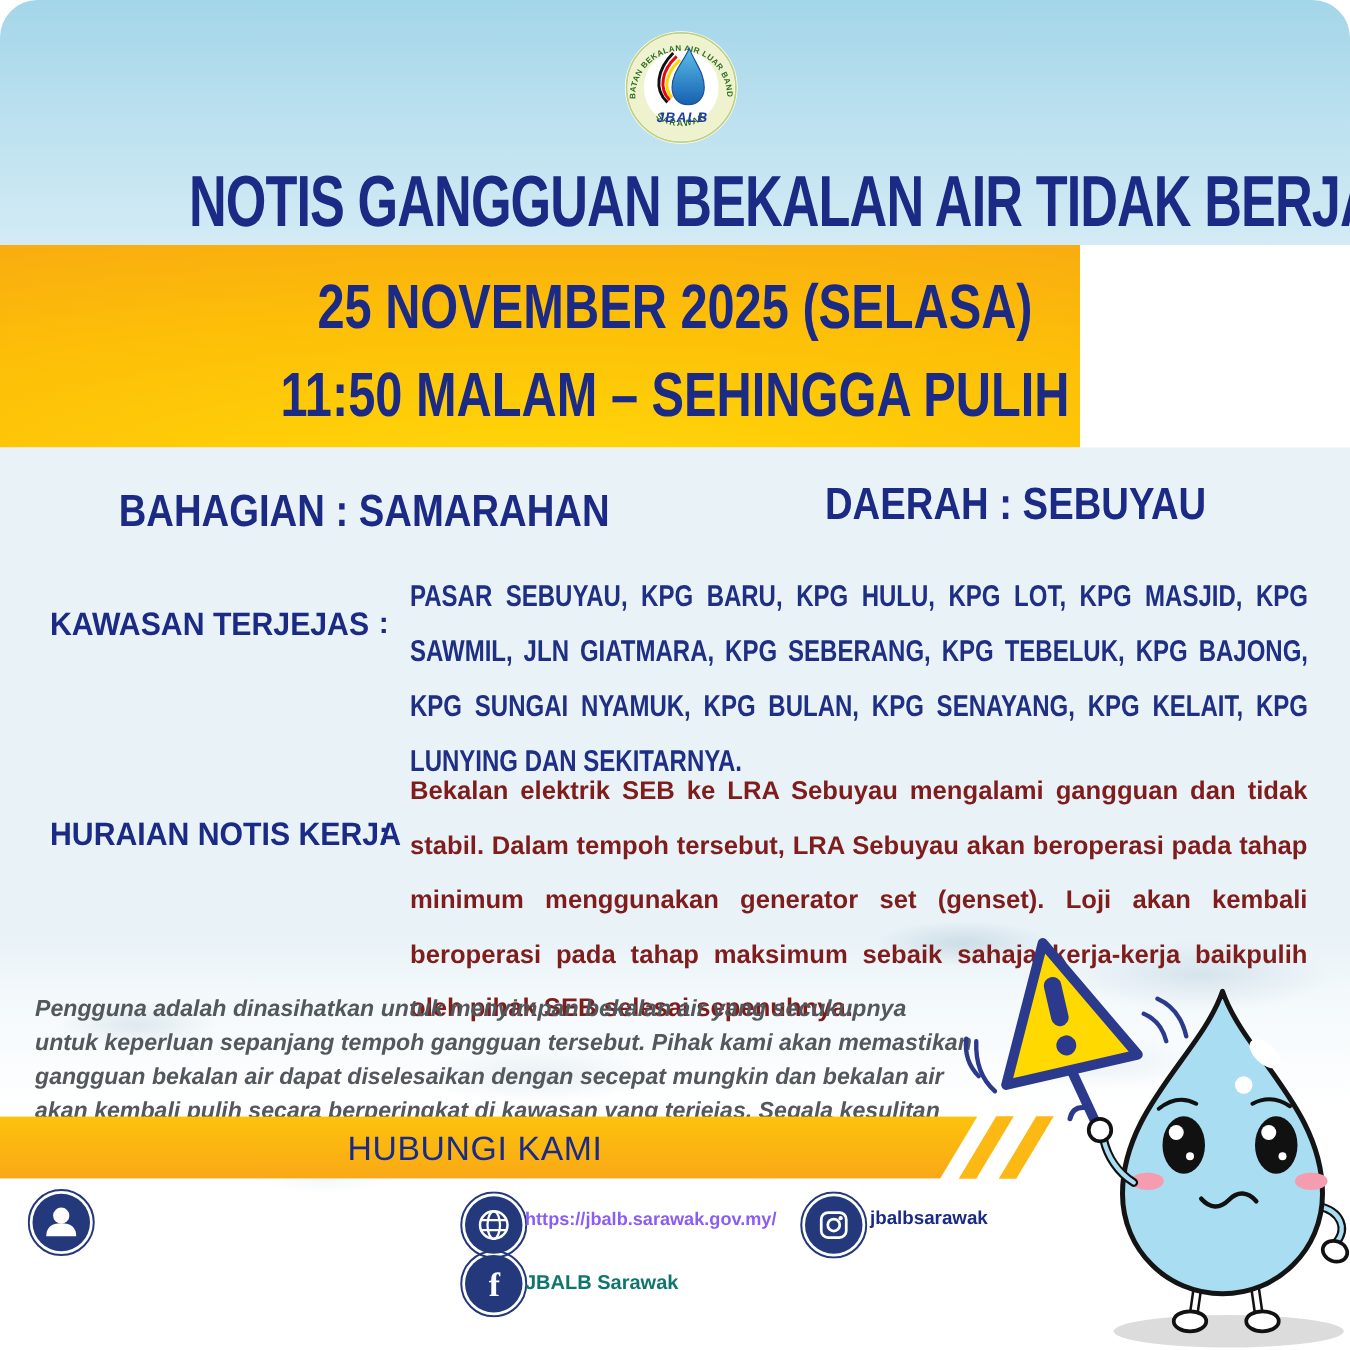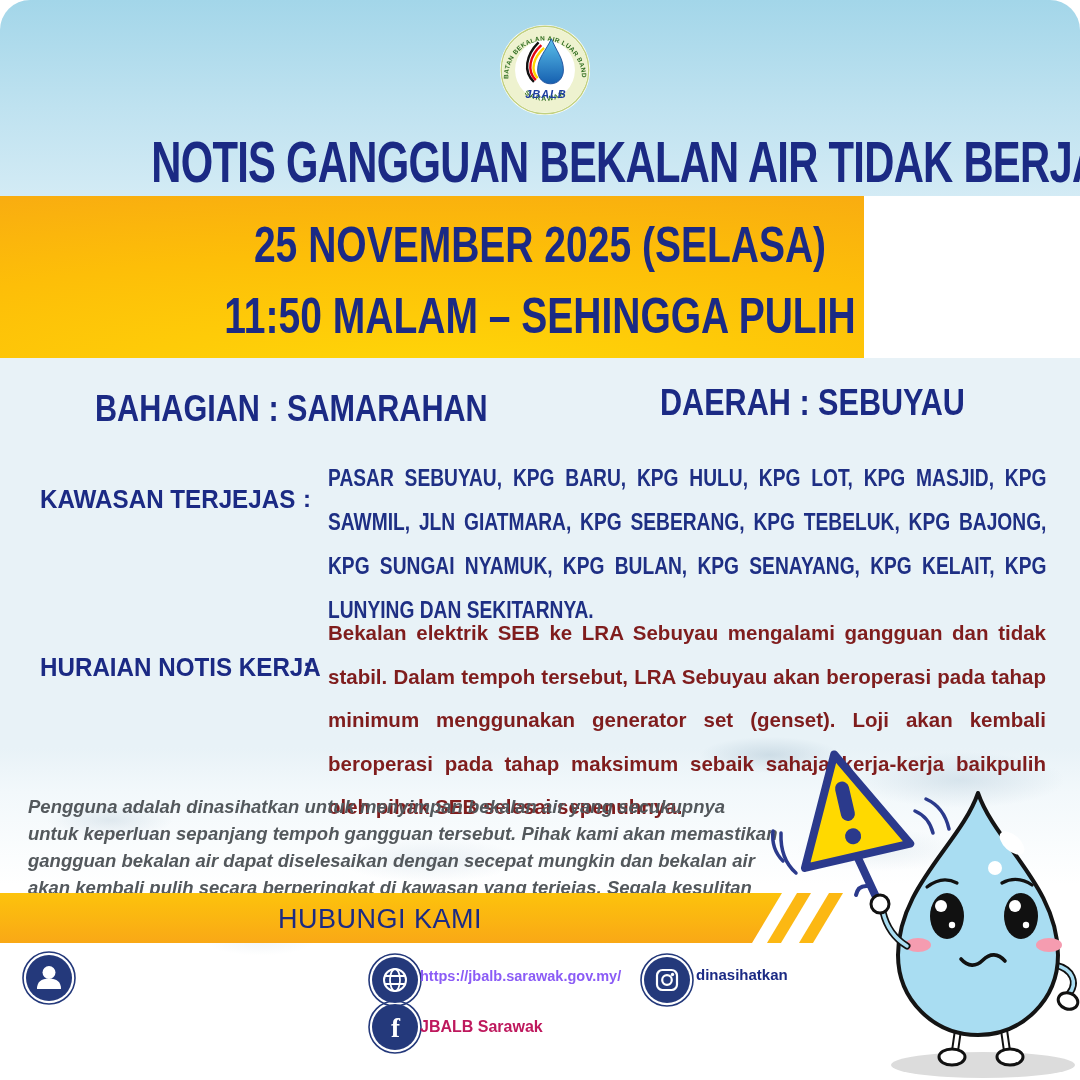--- a/index.html
+++ b/index.html
@@ -64,21 +64,21 @@
   .stripe.s2{left:814px;}
   
   .cicon{position:absolute;width:54px;height:54px;}
   .cicon.person{left:22px;top:951px;}
   .cicon.globe{left:368px;top:953px;}
   .cicon.fb{left:368px;top:1000px;}
   .cicon.ig{left:640px;top:953px;}
   .call-block{position:absolute;left:84px;top:955px;font-size:15.5px;font-weight:bold;
     color:#1b2a84;line-height:18.8px;}
   .site-text{position:absolute;left:420px;top:968px;font-size:14.5px;font-weight:bold;color:#8b5cf6;}
-  .fb-text{position:absolute;left:420px;top:1018px;font-size:16px;font-weight:bold;color:#be185d;}
+  .fb-text{position:absolute;left:420px;top:1018px;font-size:16px;font-weight:bold;color:#0f766e;}
   .ig-text{position:absolute;left:696px;top:966px;font-size:15px;font-weight:bold;color:#1b2a84;}
   
   .mascot{position:absolute;left:755px;top:715px;width:325px;height:365px;z-index:6;}
 </style>
 </head>
 <body>
 
 <div class="poster">
 
   <div class="top-section">
@@ -159,21 +159,21 @@
   </svg>
   <div class="fb-text">JBALB Sarawak</div>
 
   <svg class="cicon ig" viewBox="0 0 54 54">
     <circle cx="27" cy="27" r="26" fill="none" stroke="#24397b" stroke-width="1.6"></circle>
     <circle cx="27" cy="27" r="23" fill="#24397b"></circle>
     <rect x="17" y="17" width="20" height="20" rx="5.5" fill="none" stroke="#ffffff" stroke-width="2.2"></rect>
     <circle cx="27" cy="27" r="4.8" fill="none" stroke="#ffffff" stroke-width="2.2"></circle>
     <circle cx="32.5" cy="21.5" r="1.7" fill="#ffffff"></circle>
   </svg>
-  <div class="ig-text">dinasihatkan</div>
+  <div class="ig-text">jbalbsarawak</div>
 
   <svg class="mascot" viewBox="0 0 325 365">
     <ellipse cx="228" cy="350" rx="92" ry="13" fill="#dcdcdc"></ellipse>
 
     <path d="M204 308 L200 336" stroke="#111111" stroke-width="8" stroke-linecap="round"></path>
     <path d="M204 308 L200 336" stroke="#ffffff" stroke-width="4" stroke-linecap="round"></path>
     <path d="M248 308 L252 336" stroke="#111111" stroke-width="8" stroke-linecap="round"></path>
     <path d="M248 308 L252 336" stroke="#ffffff" stroke-width="4" stroke-linecap="round"></path>
     <ellipse cx="197" cy="342" rx="13" ry="8" fill="#ffffff" stroke="#111111" stroke-width="3"></ellipse>
     <ellipse cx="255" cy="342" rx="13" ry="8" fill="#ffffff" stroke="#111111" stroke-width="3"></ellipse>

